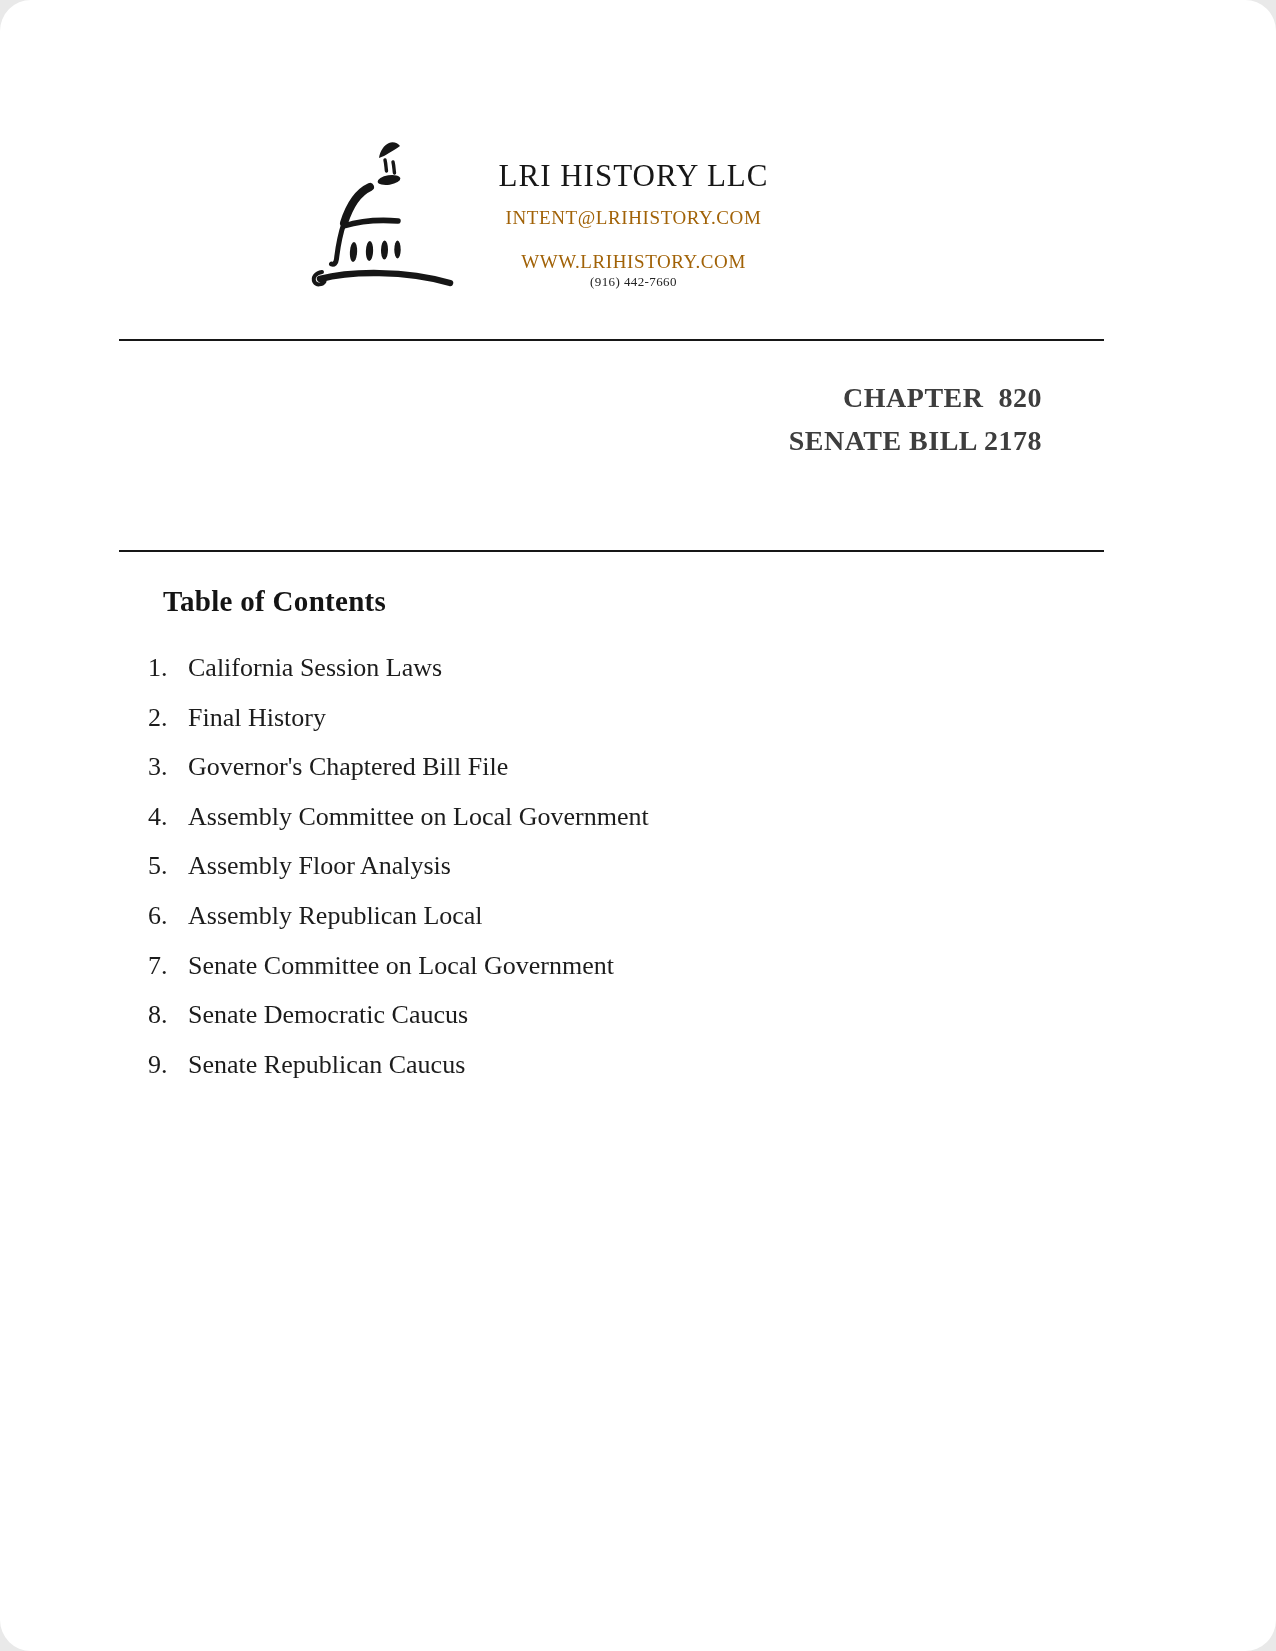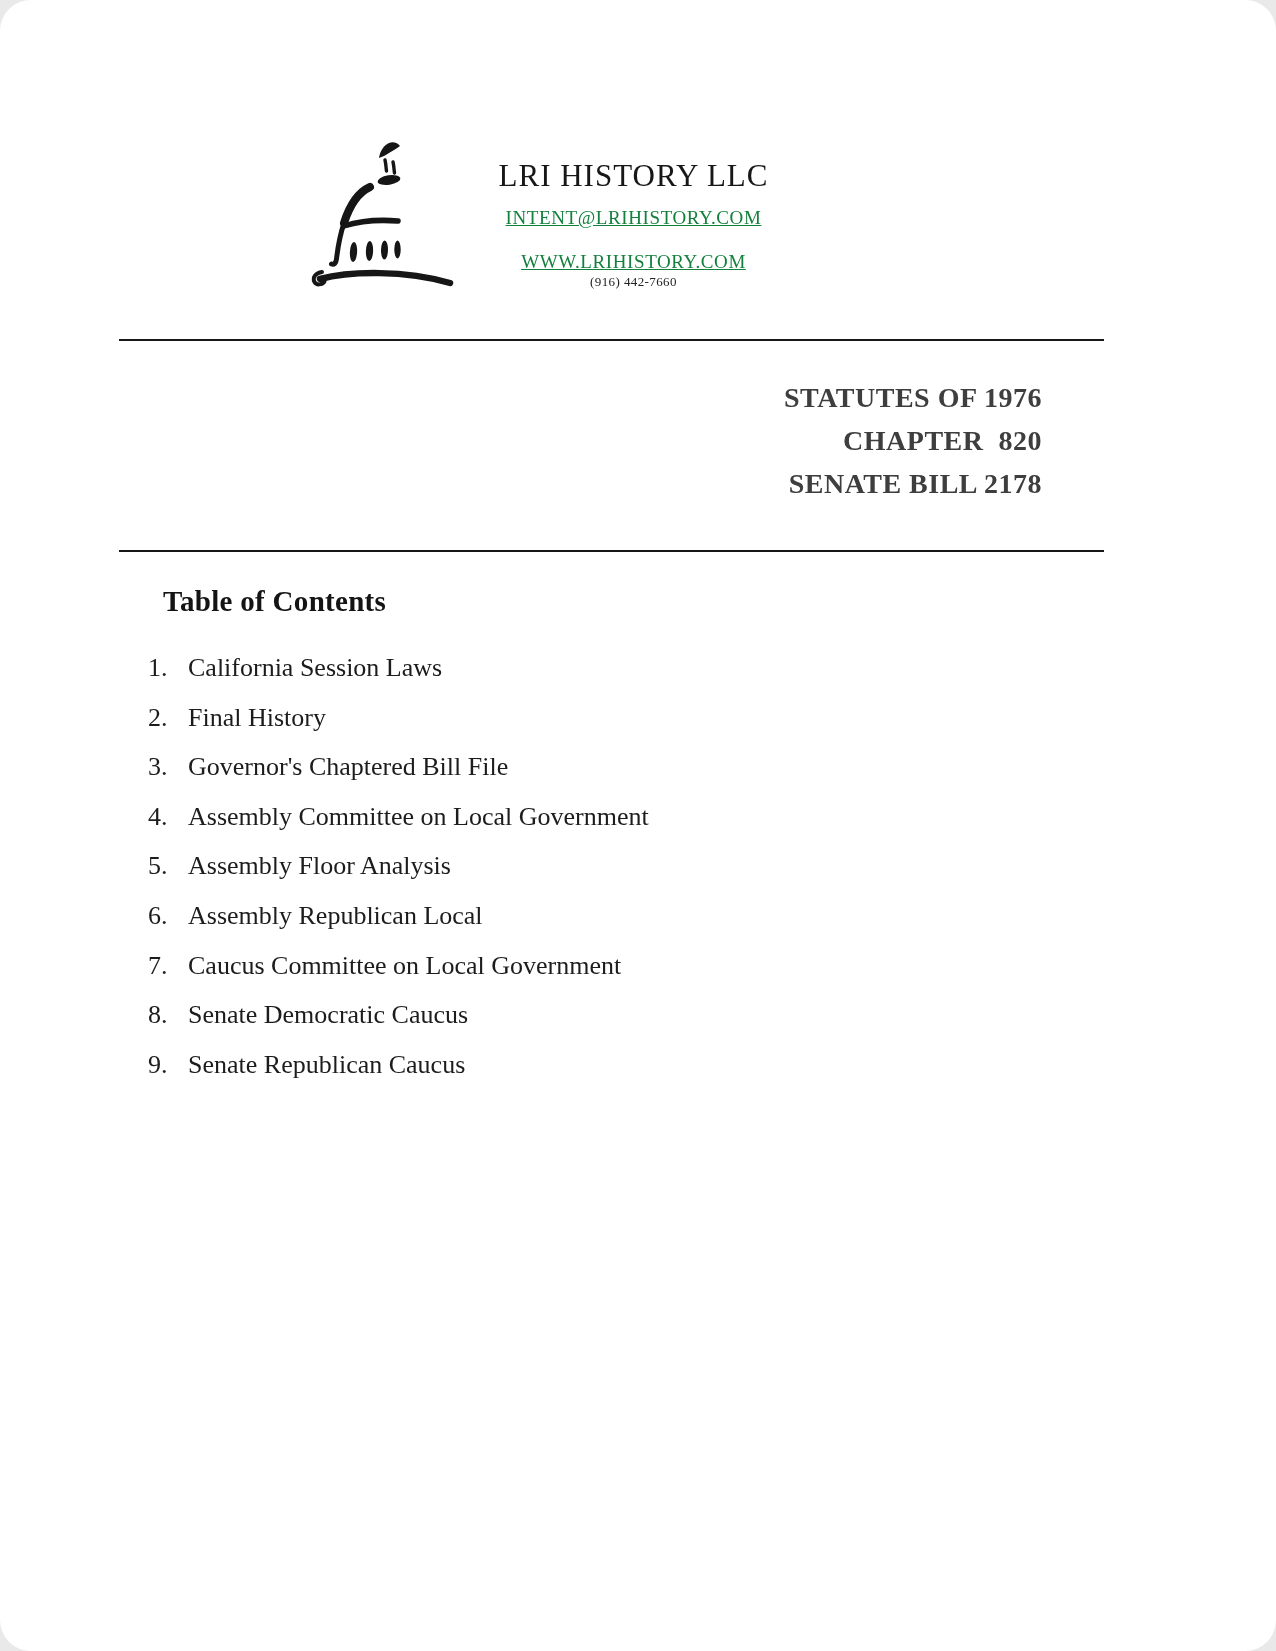--- a/index.html
+++ b/index.html
@@ -41,23 +41,22 @@
     letter-spacing: 1px;
     color: #171717;
     white-space: nowrap;
   }
   .contact-email, .contact-web {
     position: absolute;
     width: 100%;
     font-size: 19px;
     line-height: 28px;
     letter-spacing: 0.6px;
-    color: #15803d;
-    white-space: nowrap;
-    text-decoration: underline;
+    color: #a16207;
+    white-space: nowrap;
   }
   .contact-email { top: 204px; }
   .contact-web   { top: 248px; }
   .contact-phone {
     position: absolute;
     top: 268px;
     width: 100%;
     font-size: 13px;
     line-height: 28px;
     letter-spacing: 0.4px;
@@ -150,21 +149,20 @@
     <div class="company-name">LRI HISTORY LLC</div>
     <div class="contact-email">INTENT@LRIHISTORY.COM</div>
     <div class="contact-web">WWW.LRIHISTORY.COM</div>
     <div class="contact-phone">(916) 442-7660</div>
   </div>
 
   <div class="rule rule-top"></div>
   <div class="rule rule-bottom"></div>
 
   <div class="reference-block">
-    <div style="white-space: pre;">STATUTES OF 1976</div>
     <div style="white-space: pre;">CHAPTER  820</div>
     <div style="white-space: pre;">SENATE BILL 2178</div>
   </div>
 
   <h1 class="toc-title">Table of Contents</h1>
 
   <ol class="toc-list">
     <li class="toc-item">
       <span class="toc-num">1.</span>
       <span class="toc-label">California Session Laws</span>
@@ -184,21 +182,21 @@
     <li class="toc-item">
       <span class="toc-num">5.</span>
       <span class="toc-label">Assembly Floor Analysis</span>
     </li>
     <li class="toc-item">
       <span class="toc-num">6.</span>
       <span class="toc-label">Assembly Republican Local</span>
     </li>
     <li class="toc-item">
       <span class="toc-num">7.</span>
-      <span class="toc-label">Caucus Committee on Local Government</span>
+      <span class="toc-label">Senate Committee on Local Government</span>
     </li>
     <li class="toc-item">
       <span class="toc-num">8.</span>
       <span class="toc-label">Senate Democratic Caucus</span>
     </li>
     <li class="toc-item">
       <span class="toc-num">9.</span>
       <span class="toc-label">Senate Republican Caucus</span>
     </li>
   </ol>

